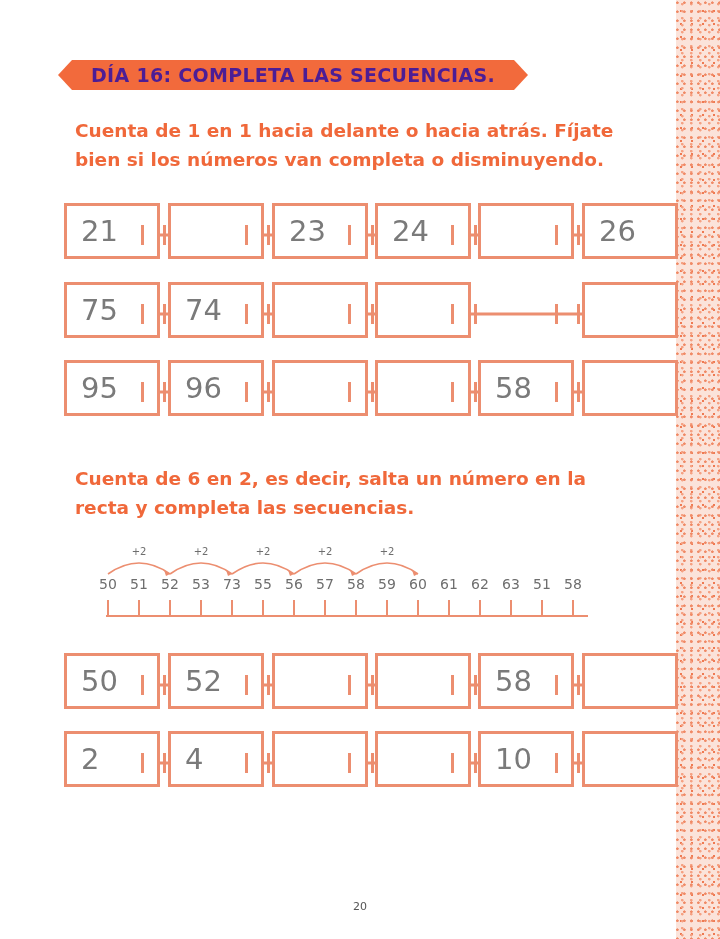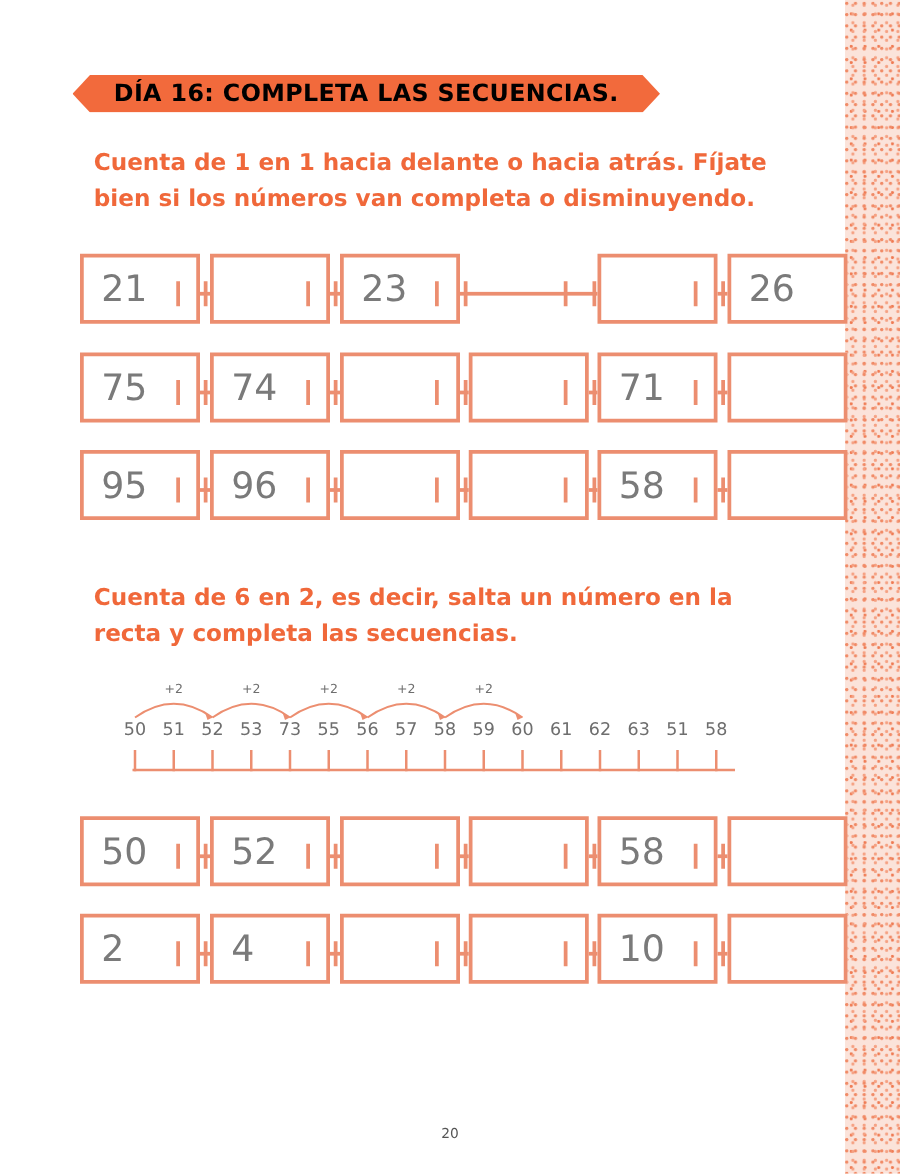--- a/index.html
+++ b/index.html
@@ -18,21 +18,21 @@
       radial-gradient(circle at 45% 85%, #ef7a52 0.9px, transparent 1.5px);
     background-size: 7px 9px, 9px 7px, 11px 13px;
   }
   .banner {
     position: absolute; left: 58px; top: 60px; height: 30px; width: 470px;
     background: #f26a3c;
     clip-path: polygon(14px 0, calc(100% - 14px) 0, 100% 50%, calc(100% - 14px) 100%, 14px 100%, 0 50%);
     display: flex; align-items: center; justify-content: center;
   }
   .banner span {
-    color: #000000; font-weight: bold; font-size: 19px; letter-spacing: 0.3px;
+    color: #4c1d95; font-weight: bold; font-size: 19px; letter-spacing: 0.3px;
     font-family: "DejaVu Sans", sans-serif;
   }
   .instr {
     position: absolute; left: 75px; width: 580px;
     font-weight: bold; font-size: 18.5px; line-height: 29px; color: #f0683a;
   }
   .row {
     position: absolute; left: 64px; width: 596px; height: 64px;
   }
   .row .line {
@@ -86,20 +86,21 @@
       <div class="tick-bar" style="left: 99px;"></div>
       <div class="box" style="left: 0px;">21</div>
       <div class="tick-bar" style="left: 77px;"></div>
       <div class="tick-bar" style="left: 203px;"></div>
       <div class="box" style="left: 104px;"></div>
       <div class="tick-bar" style="left: 181px;"></div>
       <div class="tick-bar" style="left: 307px;"></div>
       <div class="box" style="left: 208px;">23</div>
       <div class="tick-bar" style="left: 284px;"></div>
       <div class="tick-bar" style="left: 410px;"></div>
+      <div class="box" style="left: 311px;">24</div>
       <div class="tick-bar" style="left: 387px;"></div>
       <div class="tick-bar" style="left: 513px;"></div>
       <div class="box" style="left: 414px;"></div>
       <div class="tick-bar" style="left: 491px;"></div>
       <div class="box" style="left: 518px;">26</div>
     </div>
     <div class="row" style="top: 282px;">
       <div class="line"></div>
       <div class="tick-bar" style="left: 99px;"></div>
       <div class="box" style="left: 0px;">75</div>
@@ -107,21 +108,20 @@
       <div class="tick-bar" style="left: 203px;"></div>
       <div class="box" style="left: 104px;">74</div>
       <div class="tick-bar" style="left: 181px;"></div>
       <div class="tick-bar" style="left: 307px;"></div>
       <div class="box" style="left: 208px;"></div>
       <div class="tick-bar" style="left: 284px;"></div>
       <div class="tick-bar" style="left: 410px;"></div>
       <div class="box" style="left: 311px;"></div>
       <div class="tick-bar" style="left: 387px;"></div>
       <div class="tick-bar" style="left: 513px;"></div>
-      <div class="box" style="left: 414px;">71</div>
       <div class="tick-bar" style="left: 491px;"></div>
       <div class="box" style="left: 518px;"></div>
     </div>
     <div class="row" style="top: 360px;">
       <div class="line"></div>
       <div class="tick-bar" style="left: 99px;"></div>
       <div class="box" style="left: 0px;">95</div>
       <div class="tick-bar" style="left: 77px;"></div>
       <div class="tick-bar" style="left: 203px;"></div>
       <div class="box" style="left: 104px;">96</div>

